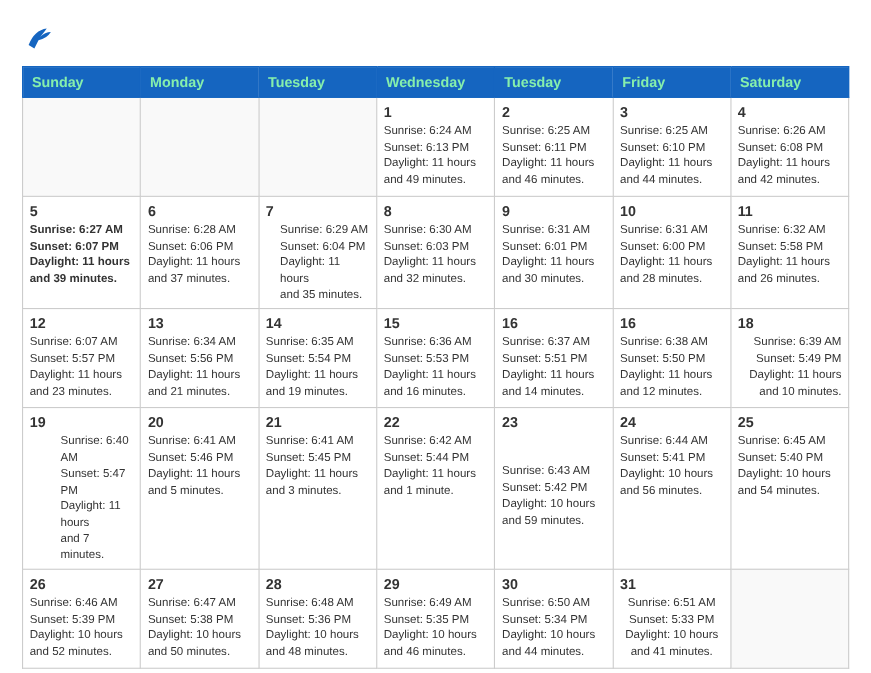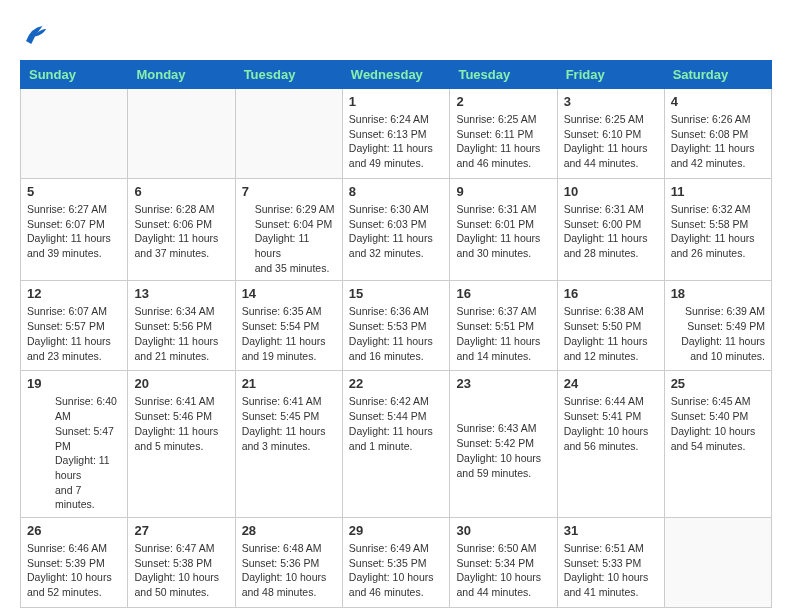--- a/index.html
+++ b/index.html
@@ -148,21 +148,21 @@
           <div class="day-number">4</div>
           <div class="day-info" style="white-space: pre-line;">Sunrise: 6:26 AM
 Sunset: 6:08 PM
 Daylight: 11 hours
 and 42 minutes.</div>
         </td>
       </tr>
       <tr class="week-row">
         <td>
           <div class="day-number">5</div>
-          <div class="day-info" style="white-space: pre-line;">Sunrise: 6:27 AM
+          <div class="day-info" style="white-space: pre-line; font-weight: bold;">Sunrise: 6:27 AM
 Sunset: 6:07 PM
 Daylight: 11 hours
 and 39 minutes.</div>
         </td>
         <td>
           <div class="day-number">6</div>
           <div class="day-info" style="white-space: pre-line;">Sunrise: 6:28 AM
 Sunset: 6:06 PM
 Daylight: 11 hours
 and 37 minutes.</div>
@@ -336,21 +336,21 @@
         </td>
         <td>
           <div class="day-number">30</div>
           <div class="day-info" style="white-space: pre-line;">Sunrise: 6:50 AM
 Sunset: 5:34 PM
 Daylight: 10 hours
 and 44 minutes.</div>
         </td>
         <td>
           <div class="day-number">31</div>
-          <div class="day-info" style="white-space: pre-line;">Sunrise: 6:51 AM
+          <div class="day-info" style="white-space: pre-line; text-align: center;">Sunrise: 6:51 AM
 Sunset: 5:33 PM
 Daylight: 10 hours
 and 41 minutes.</div>
         </td>
         <td class="empty"></td>
       </tr>
     </tbody>
 </table>
 
 </body></html>

